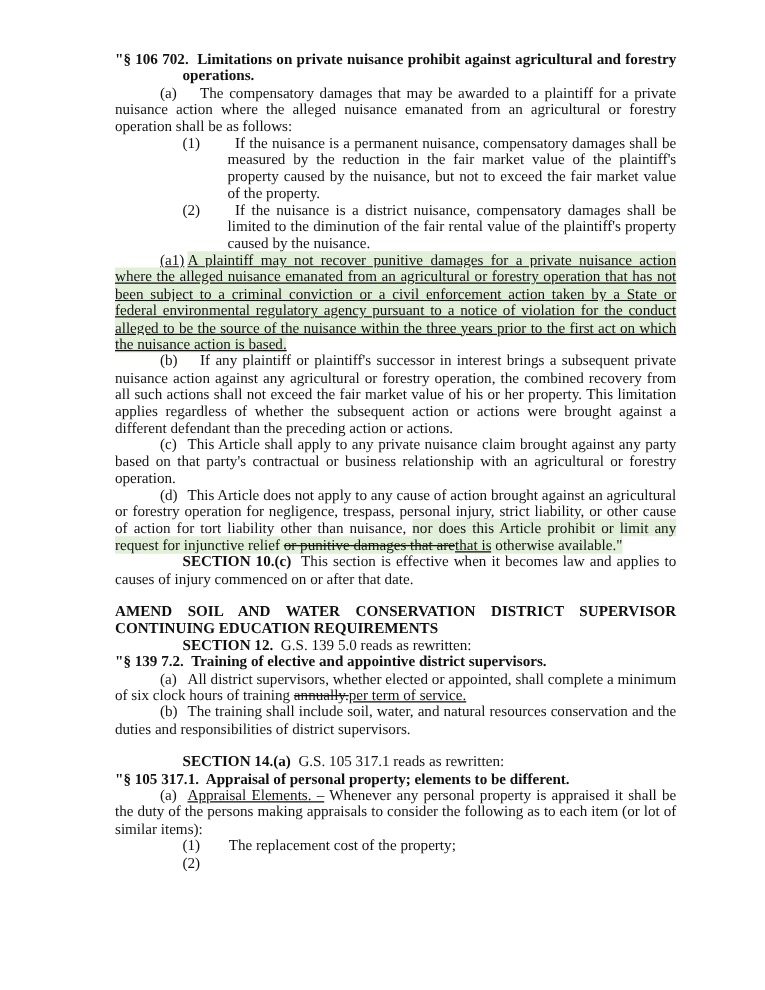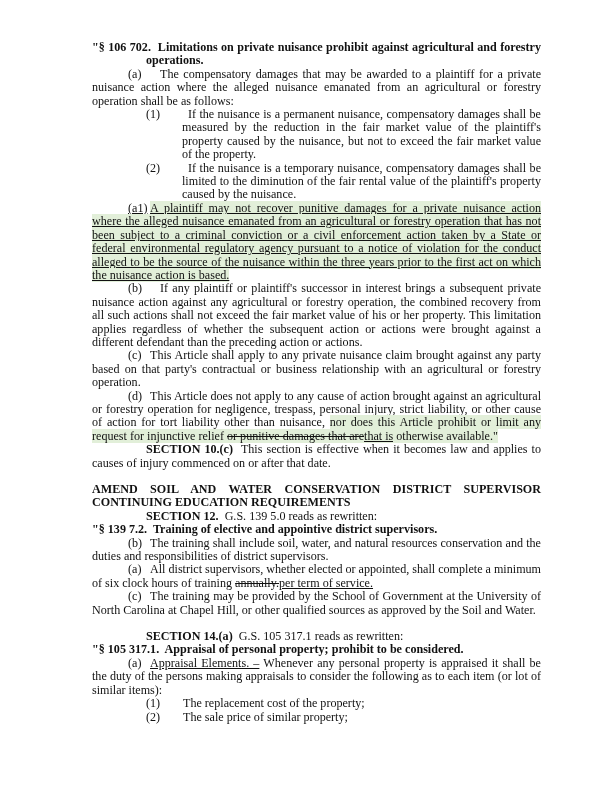--- a/index.html
+++ b/index.html
@@ -36,52 +36,51 @@
   <p class="p b hang"><span>"§ 106   702.</span>&nbsp; <span>Limitations on private nuisance prohibit against agricultural and forestry operations.</span></p>
 
   <p class="p ind1"><span class="lbl-a">(a)</span><span class="tab" style="width:0"></span><span>The compensatory damages that may be awarded to a plaintiff for a private nuisance action where the alleged nuisance emanated from an agricultural or forestry operation shall be as follows:</span></p>
 
   <p class="p item">
       <span class="num">(1)</span>
       <span class="txt">If the nuisance is a permanent nuisance, compensatory damages shall be measured by the reduction in the fair market value of the plaintiff's property caused by the nuisance, but not to exceed the fair market value of the property.</span>
     </p>
   <p class="p item">
       <span class="num">(2)</span>
-      <span class="txt">If the nuisance is a temporary nuisance, compensatory damages shall be limited to the diminution of the fair rental value of the plaintiff's property caused by the nuisance.</span>
+      <span class="txt">If the nuisance is a district nuisance, compensatory damages shall be limited to the diminution of the fair rental value of the plaintiff's property caused by the nuisance.</span>
     </p>
 
   <p class="p ind1"><span class="ins lbl-b" style="text-decoration:none"><span class="ins">(a1)</span></span><span class="hl ins" style="background: rgb(226, 239, 217);">A plaintiff may not recover punitive damages for a private nuisance action where the alleged nuisance emanated from an agricultural or forestry operation that has not been subject to a criminal conviction or a civil enforcement action taken by a State or federal environmental regulatory agency pursuant to a notice of violation for the conduct alleged to be the source of the nuisance within the three years prior to the first act on which the nuisance action is based.</span></p>
 
   <p class="p ind1"><span class="lbl-a">(b)</span><span>If any plaintiff or plaintiff's successor in interest brings a subsequent private nuisance action against any agricultural or forestry operation, the combined recovery from all such actions shall not exceed the fair market value of his or her property. This limitation applies regardless of whether the subsequent action or actions were brought against a different defendant than the preceding action or actions.</span></p>
 
   <p class="p ind1"><span class="lbl-b">(c)</span><span>This Article shall apply to any private nuisance claim brought against any party based on that party's contractual or business relationship with an agricultural or forestry operation.</span></p>
 
   <p class="p ind1"><span class="lbl-b">(d)</span><span>This Article does not apply to any cause of action brought against an agricultural or forestry operation for negligence, trespass, personal injury, strict liability, or other cause of action for tort liability other than nuisance, </span><span class="hl" style="background: rgb(226, 239, 217);">nor does this Article prohibit or limit any request for injunctive relief </span><span class="hl del" style="background: rgb(226, 239, 217);">or punitive damages that are</span><span class="hl ins" style="background: rgb(226, 239, 217);">that is</span><span class="hl" style="background: rgb(226, 239, 217);"> otherwise available."</span></p>
 
   <p class="p"><span class="sec b">SECTION 10.(c)</span>&nbsp; <span>This section is effective when it becomes law and applies to causes of injury commenced on or after that date.</span></p>
 
   <div class="gap"></div>
 
   <p class="p heading-caps" style="text-align:justify;text-align-last:left"><span>AMEND SOIL AND WATER CONSERVATION DISTRICT SUPERVISOR CONTINUING EDUCATION REQUIREMENTS</span></p>
 
   <p class="p"><span class="sec b">SECTION 12.</span>&nbsp; <span>G.S. 139   5.0 reads as rewritten:</span></p>
 
   <p class="p b"><span>"§ 139   7.2.</span>&nbsp; <span>Training of elective and appointive district supervisors.</span></p>
 
+  <p class="p ind1"><span class="lbl-b">(a)</span><span>All district supervisors, whether elected or appointed, shall complete a minimum of six clock hours of training </span><span class="del">annually.</span><span class="ins">per term of service.</span></p>
+
   <p class="p ind1"><span class="lbl-b">(b)</span><span>The training shall include soil, water, and natural resources conservation and the duties and responsibilities of district supervisors.</span></p>
 
-  <p class="p ind1"><span class="lbl-b">(a)</span><span>All district supervisors, whether elected or appointed, shall complete a minimum of six clock hours of training </span><span class="del">annually.</span><span class="ins">per term of service.</span></p>
-
-  <p class="p ind1"><span class="lbl-b">(c)</span><span>The training may be provided by the School of Government at the University of North Carolina at Chapel Hill, or other qualified sources as approved by the Soil and Water.</span></p>
 
   <div class="gap"></div>
 
 
   <p class="p"><span class="sec b">SECTION 14.(a)</span>&nbsp; <span>G.S. 105   317.1 reads as rewritten:</span></p>
 
-  <p class="p b"><span>"§ 105   317.1.</span>&nbsp; <span>Appraisal of personal property; prohibit to be considered.</span></p>
+  <p class="p b"><span>"§ 105   317.1.</span>&nbsp; <span>Appraisal of personal property; elements to be different.</span></p>
 
   <p class="p ind1"><span class="lbl-b">(a)</span><span class="ins">Appraisal Elements. –</span><span> Whenever any personal property is appraised it shall be the duty of the persons making appraisals to consider the following as to each item (or lot of similar items):</span></p>
 
   <p class="p item-plain"><span class="num">(1)</span><span>The replacement cost of the property;</span></p>
-  <p class="p item-plain"><span class="num">(2)</span><span>The sale price of similar property;</span></p>
+  <p class="p item-plain"><span class="num">(2)</span></p>
 
 </div>
 
 </body></html>

